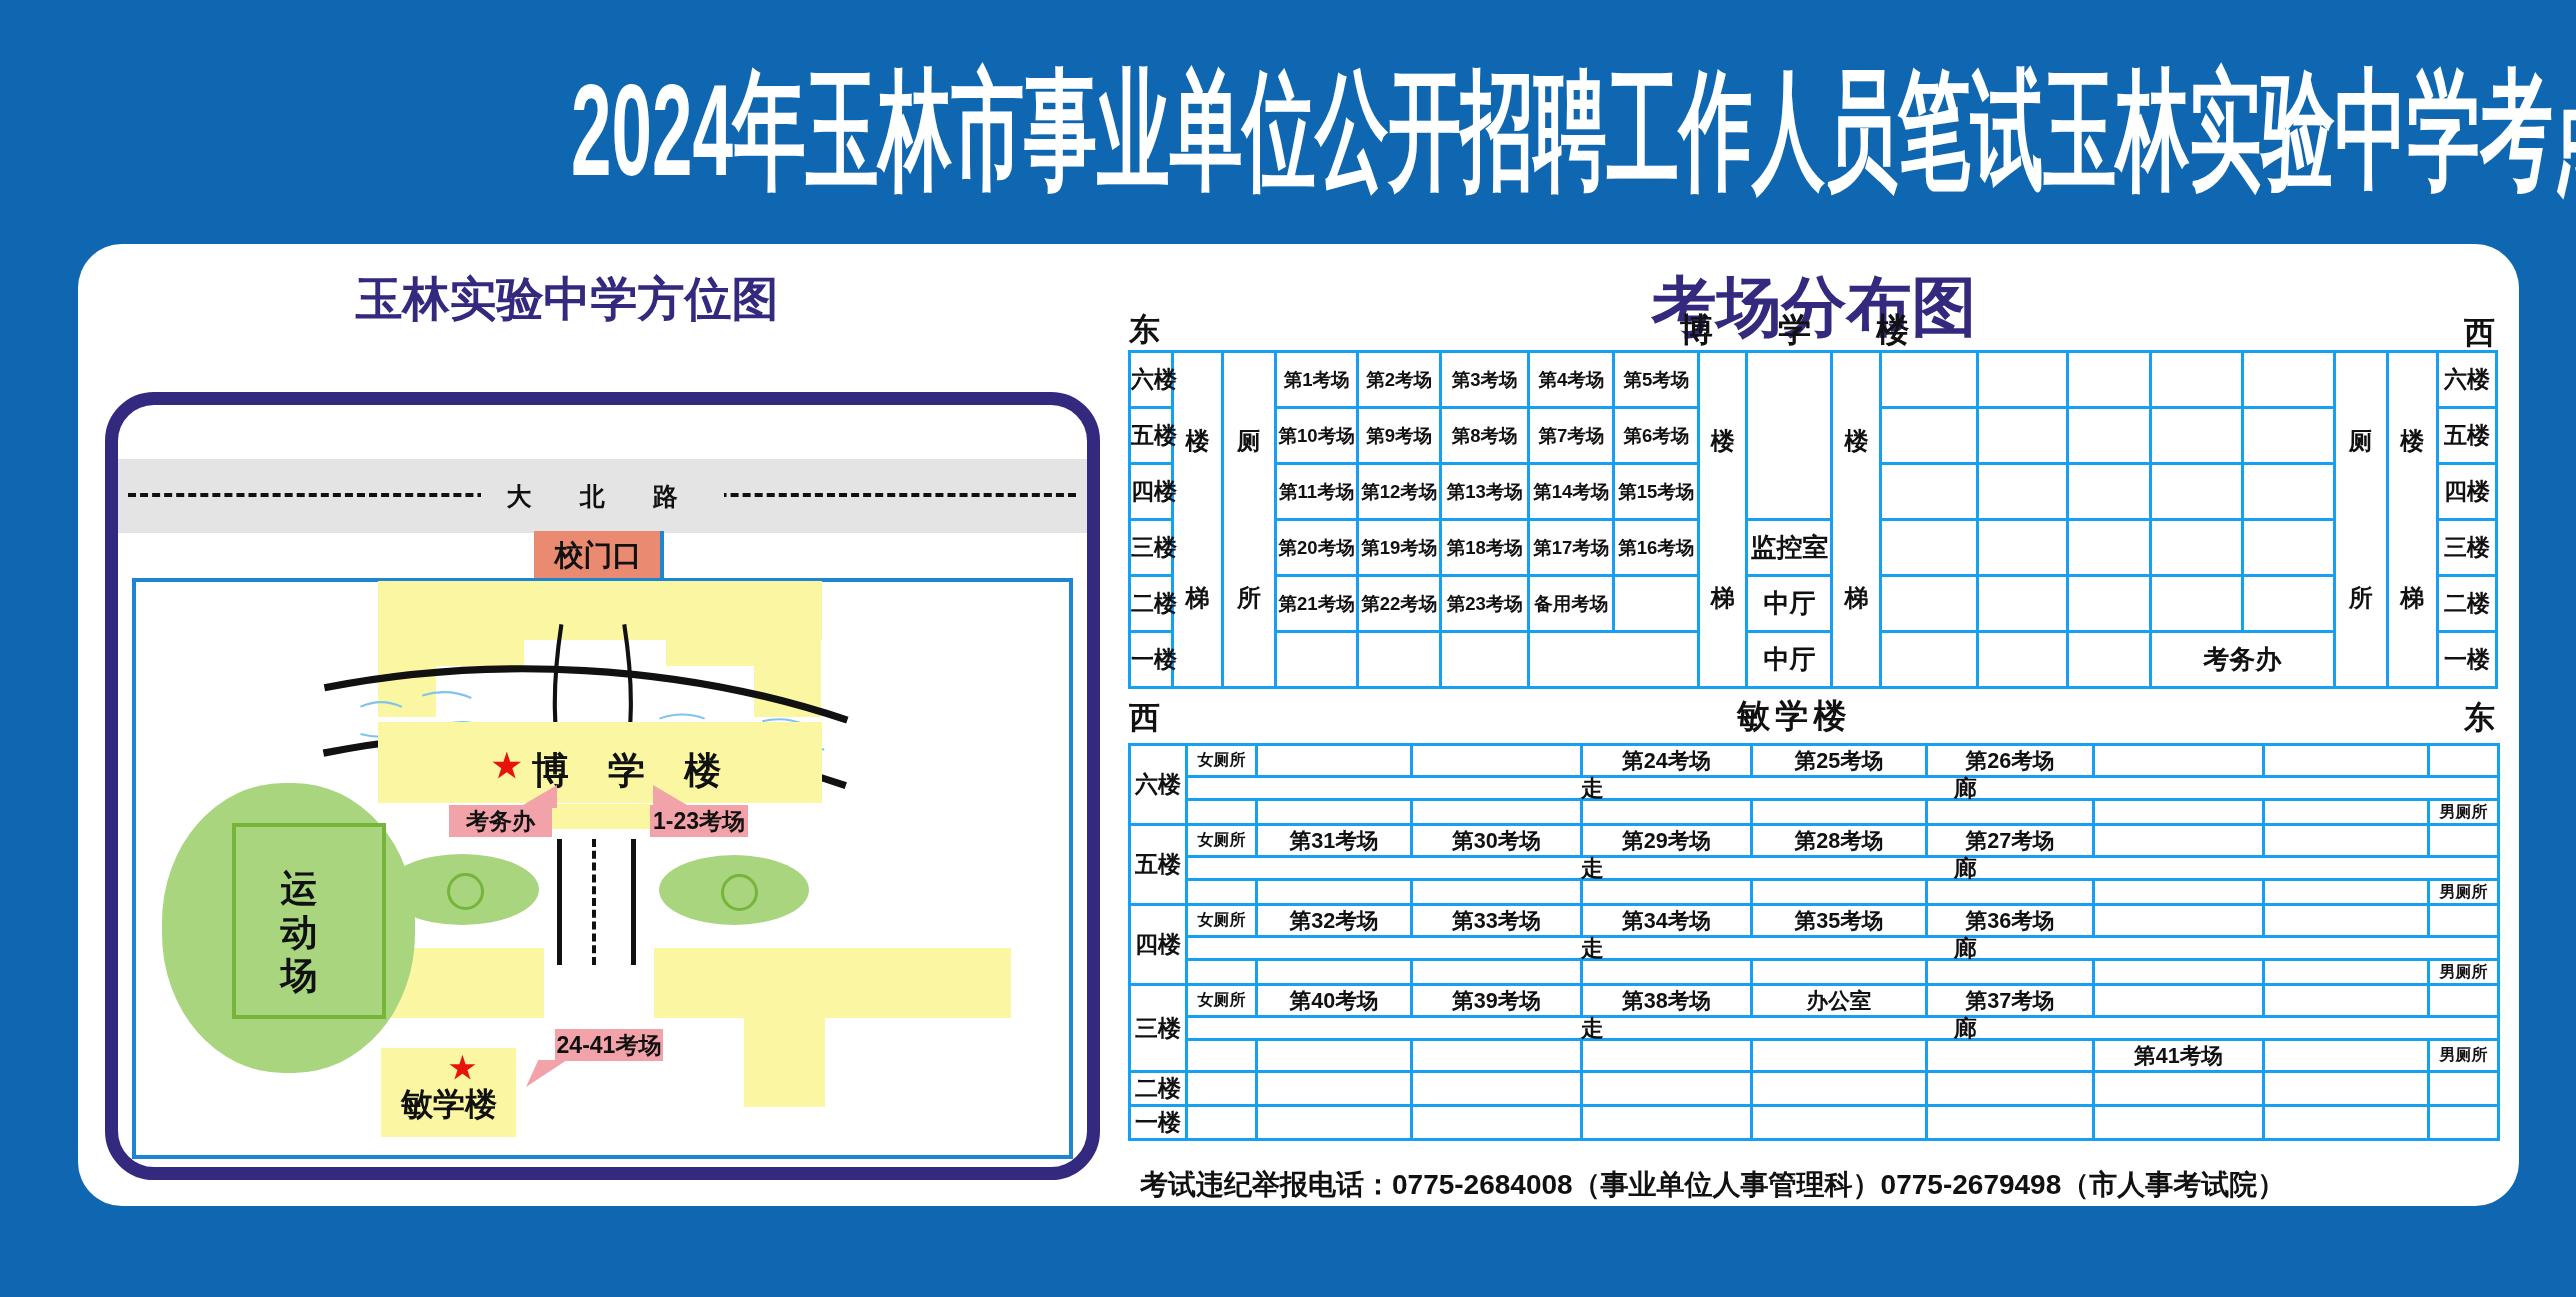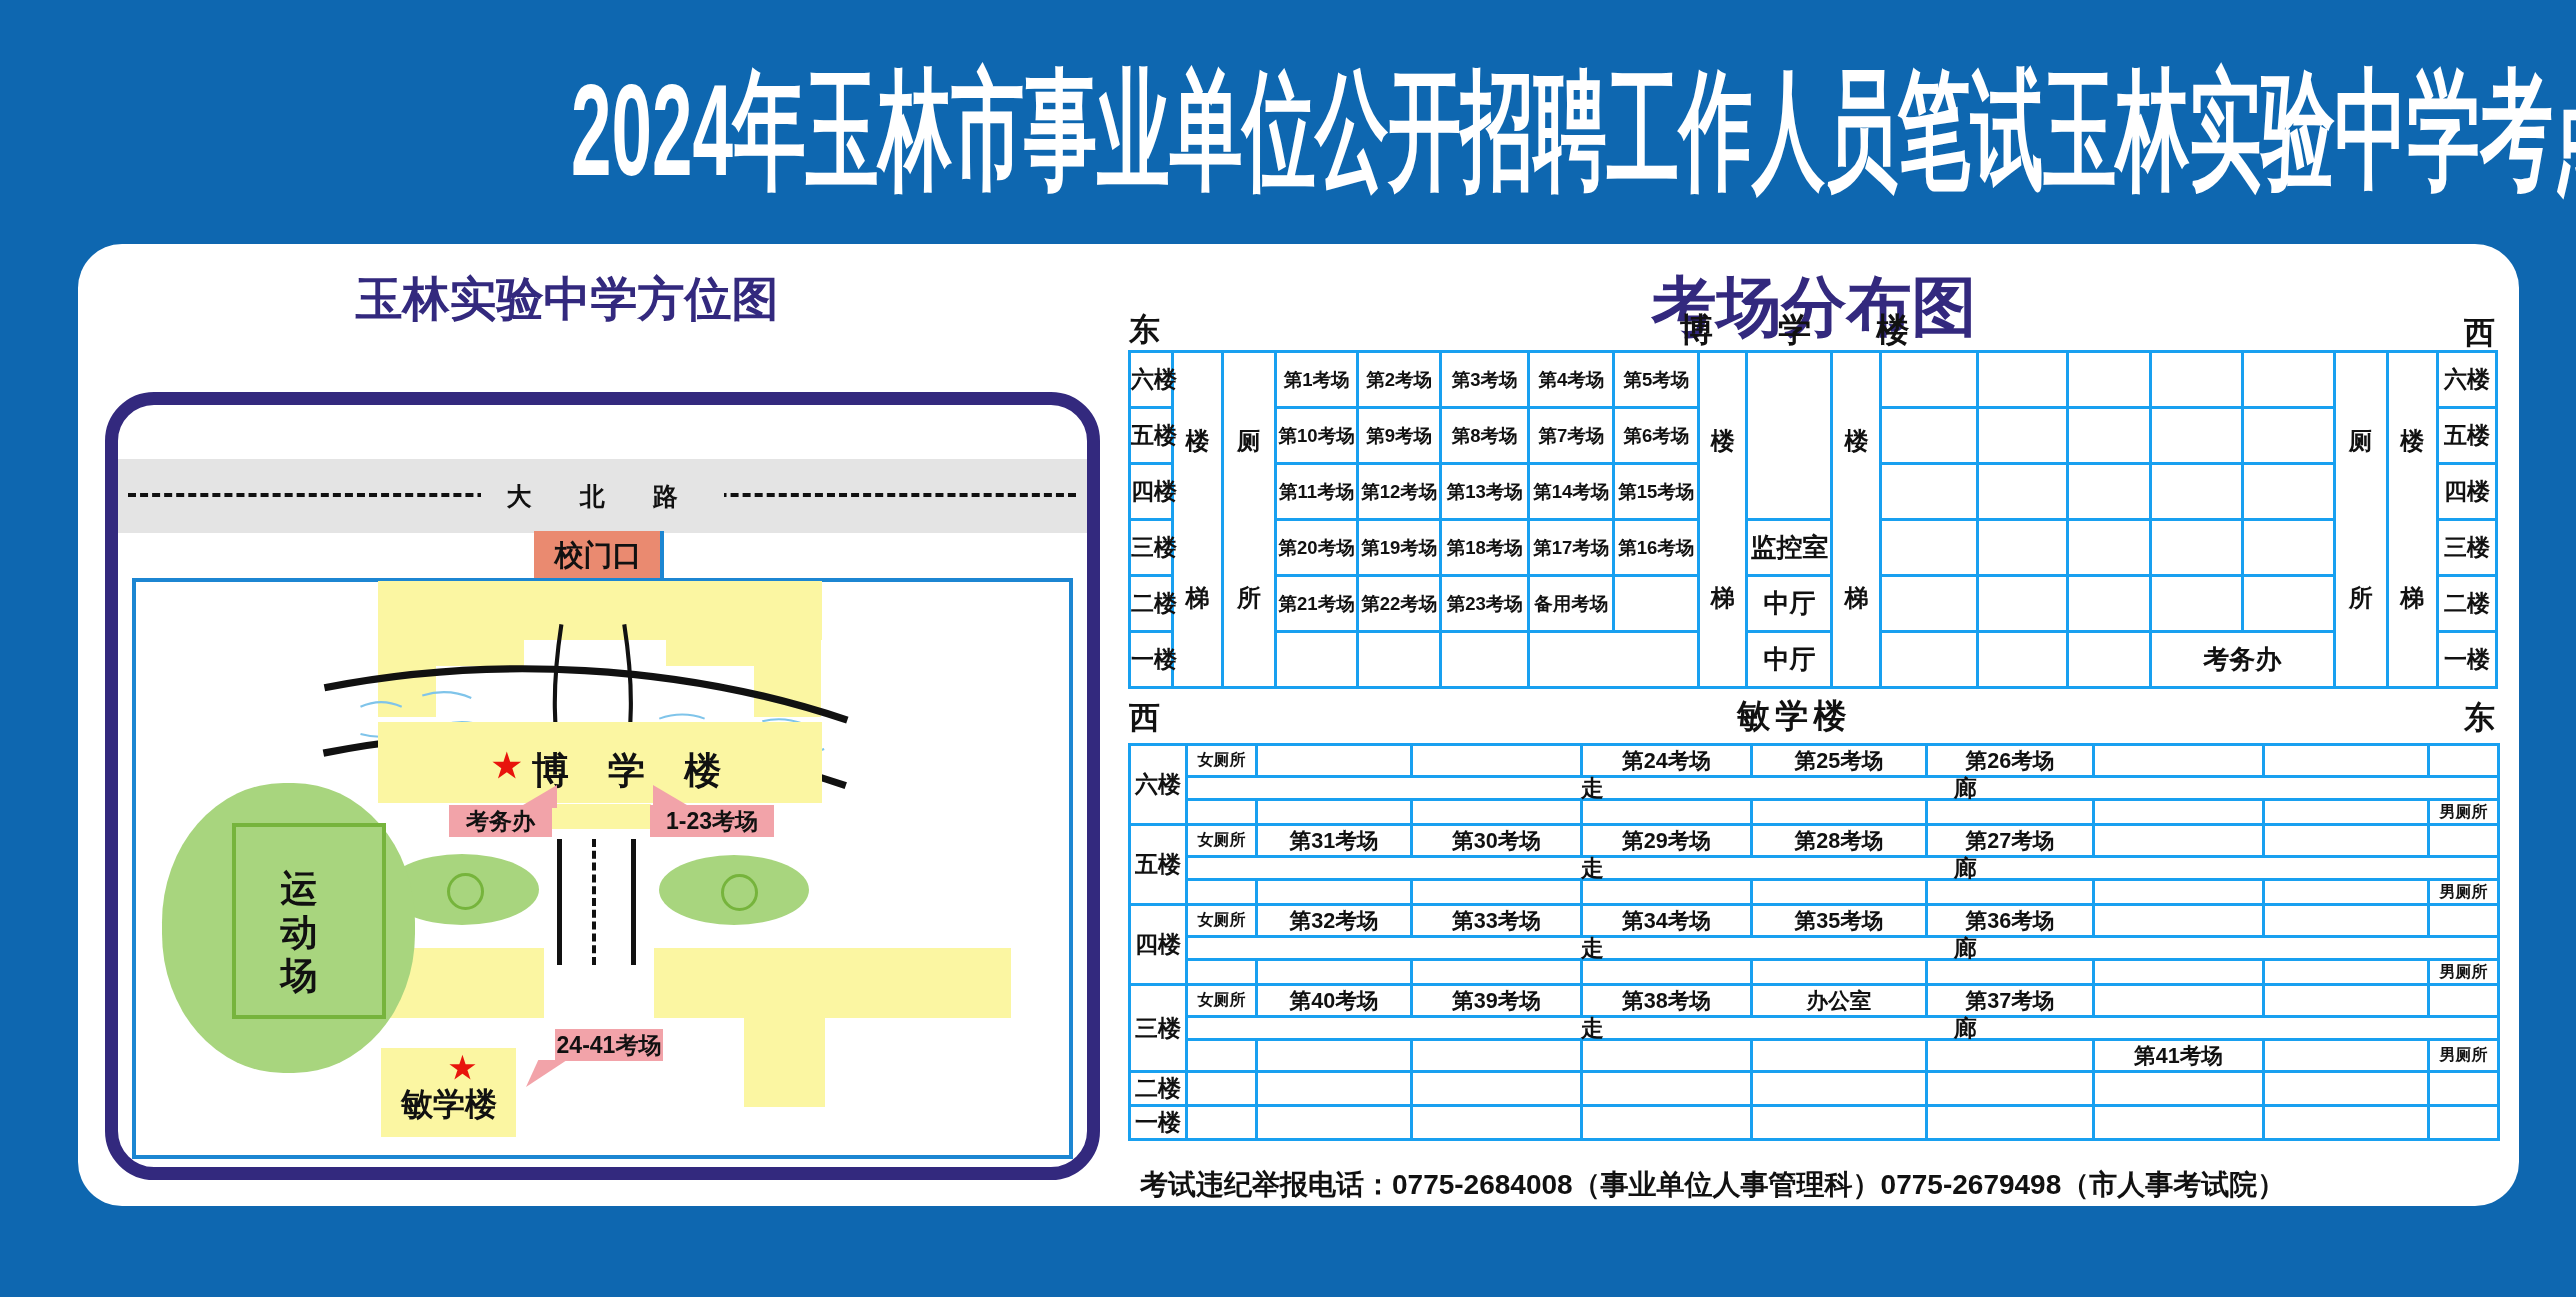--- a/index.html
+++ b/index.html
@@ -108,21 +108,21 @@
   </svg>
 
   <div class="y" style="left:378px;top:722px;width:444px;height:81px;"></div>
   <div class="y" style="left:552px;top:804px;width:99px;height:25px;"></div>
   <span class="star" style="left:492px;top:746px;font-size:33px;">★</span>
   <span class="abs bld-label" style="left:532px;top:746px;">博 学 楼</span>
 
   <div class="tri" style="left:518px;top:785px;width:39px;height:23px;clip-path:polygon(100% 0,0 100%,100% 100%);"></div>
   <div class="abs callout ctr" style="left:449px;top:805px;width:103px;height:32px;">考务办</div>
   <div class="tri" style="left:653px;top:785px;width:39px;height:23px;clip-path:polygon(0 0,0 100%,100% 100%);"></div>
-  <div class="abs callout ctr" style="left:650px;top:805px;width:124px;height:32px;">1-23考场</div>
+  <div class="abs callout ctr" style="left:650px;top:805px;width:98px;height:32px;">1-23考场</div>
 
   <div class="roadline" style="left:557px;top:839px;width:4.6px;height:126px;"></div>
   <div class="roadline" style="left:631px;top:839px;width:4.6px;height:126px;"></div>
   <div class="roaddash2" style="left:592px;top:839px;height:126px;"></div>
 
   <div class="g" style="left:385px;top:854px;width:154px;height:71px;"></div>
   <div class="gc" style="left:447px;top:873px;width:31px;height:31px;"></div>
   <div class="g" style="left:659px;top:855px;width:150px;height:70px;"></div>
   <div class="gc" style="left:721px;top:874px;width:31px;height:31px;"></div>
 

